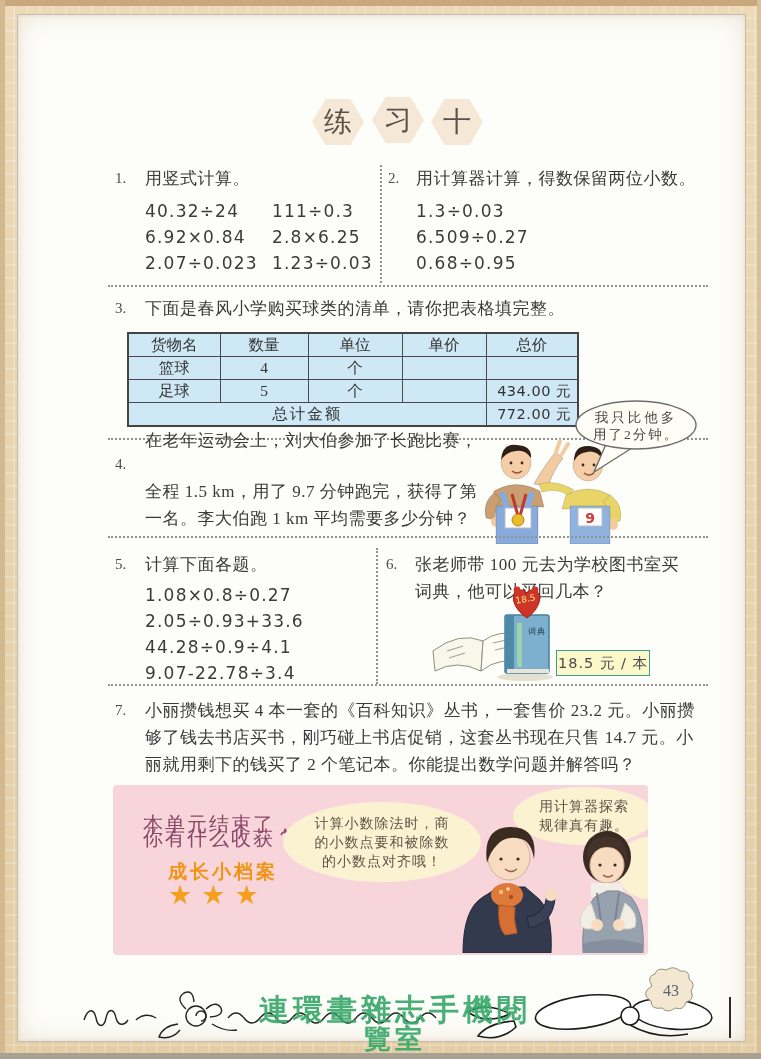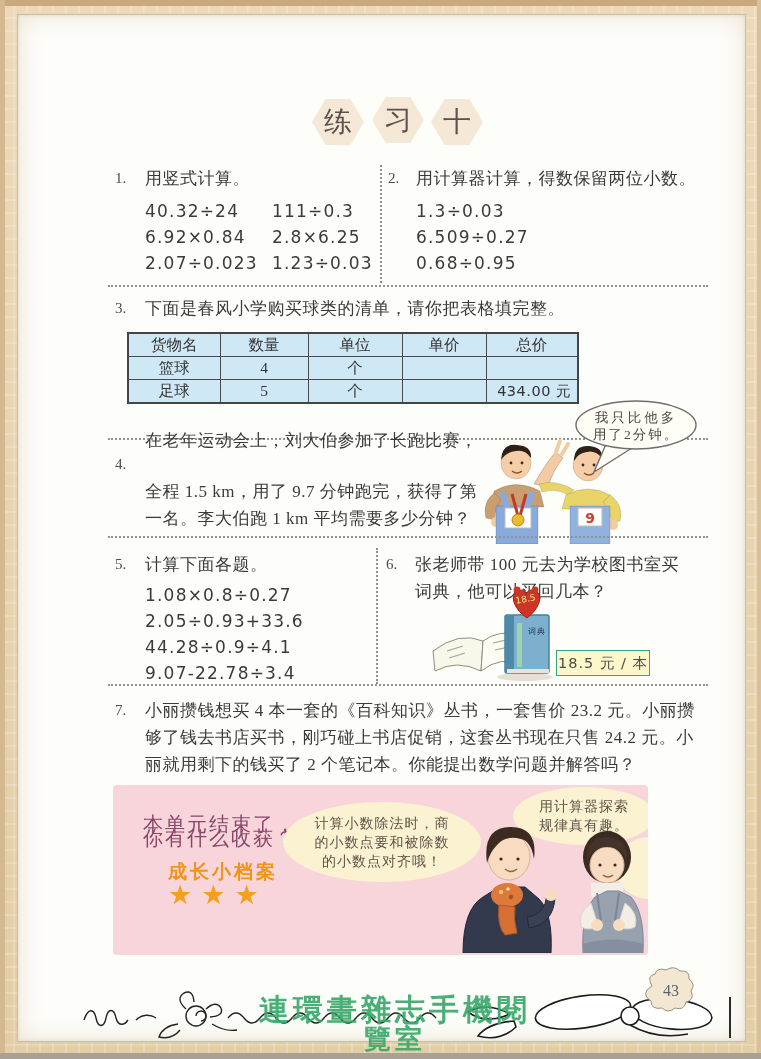--- a/index.html
+++ b/index.html
@@ -138,20 +138,24 @@
       <td></td>
       <td></td>
     </tr>
     <tr>
       <td>足球</td>
       <td>5</td>
       <td>个</td>
       <td></td>
       <td class="money">434.00 元</td>
     </tr>
+    <tr>
+      <td colspan="4" style="letter-spacing:2px;">总计金额</td>
+      <td class="money">772.00 元</td>
+    </tr>
   </tbody>
     </table>
 
   <div class="hline" style="top:438px;"></div>
 
   <div class="pnum" style="left:115px;top:456px;">4.</div>
   <div class="cn" style="left:145px;top:429px;">在老年运动会上，刘大伯参加了长跑比赛，</div>
   <div class="cn" style="left:145px;top:480px;">全程 1.5 km，用了 9.7 分钟跑完，获得了第</div>
   <div class="cn" style="left:145px;top:507px;">一名。李大伯跑 1 km 平均需要多少分钟？</div>
 
@@ -228,21 +232,21 @@
   </svg>
 
   <div class="price-tag">
     <span>18.5 元 / 本</span>
   </div>
 
   <div class="hline" style="top:684px;"></div>
 
   <div class="pnum" style="left:115px;top:702px;">7.</div>
   <div class="cn" style="left:145px;top:699px;">小丽攒钱想买 4 本一套的《百科知识》丛书，一套售价 23.2 元。小丽攒</div>
-  <div class="cn" style="left:145px;top:726px;">够了钱去书店买书，刚巧碰上书店促销，这套丛书现在只售 24.2 元。小</div>
+  <div class="cn" style="left:145px;top:726px;">够了钱去书店买书，刚巧碰上书店促销，这套丛书现在只售 14.7 元。小</div>
   <div class="cn" style="left:145px;top:753px;">丽就用剩下的钱买了 2 个笔记本。你能提出数学问题并解答吗？</div>
 
   <div class="summary">
     <div class="sum-line" style="left:30px;top:26px;">本单元结束了，</div>
     <div class="sum-line" style="left:30px;top:40px;">你有什么收获？</div>
     <div class="archive">成长小档案</div>
     <div class="stars">★★★</div>
 
     <div class="bubble bubble2b"></div>
     <div class="bubble bubble1">

